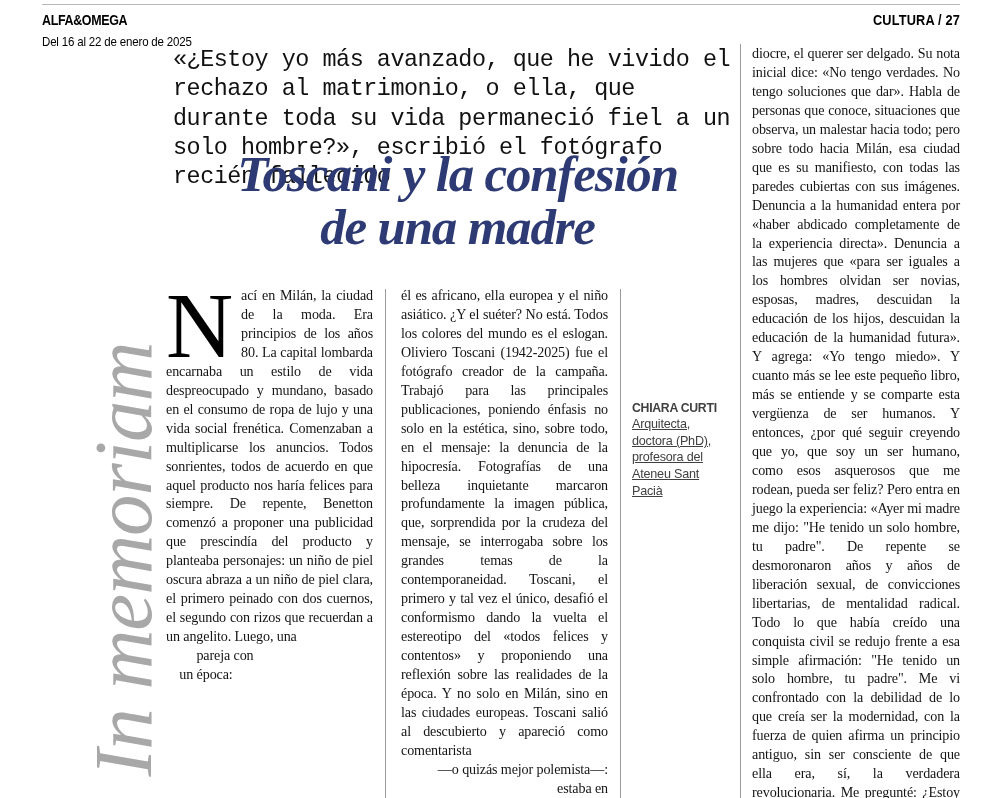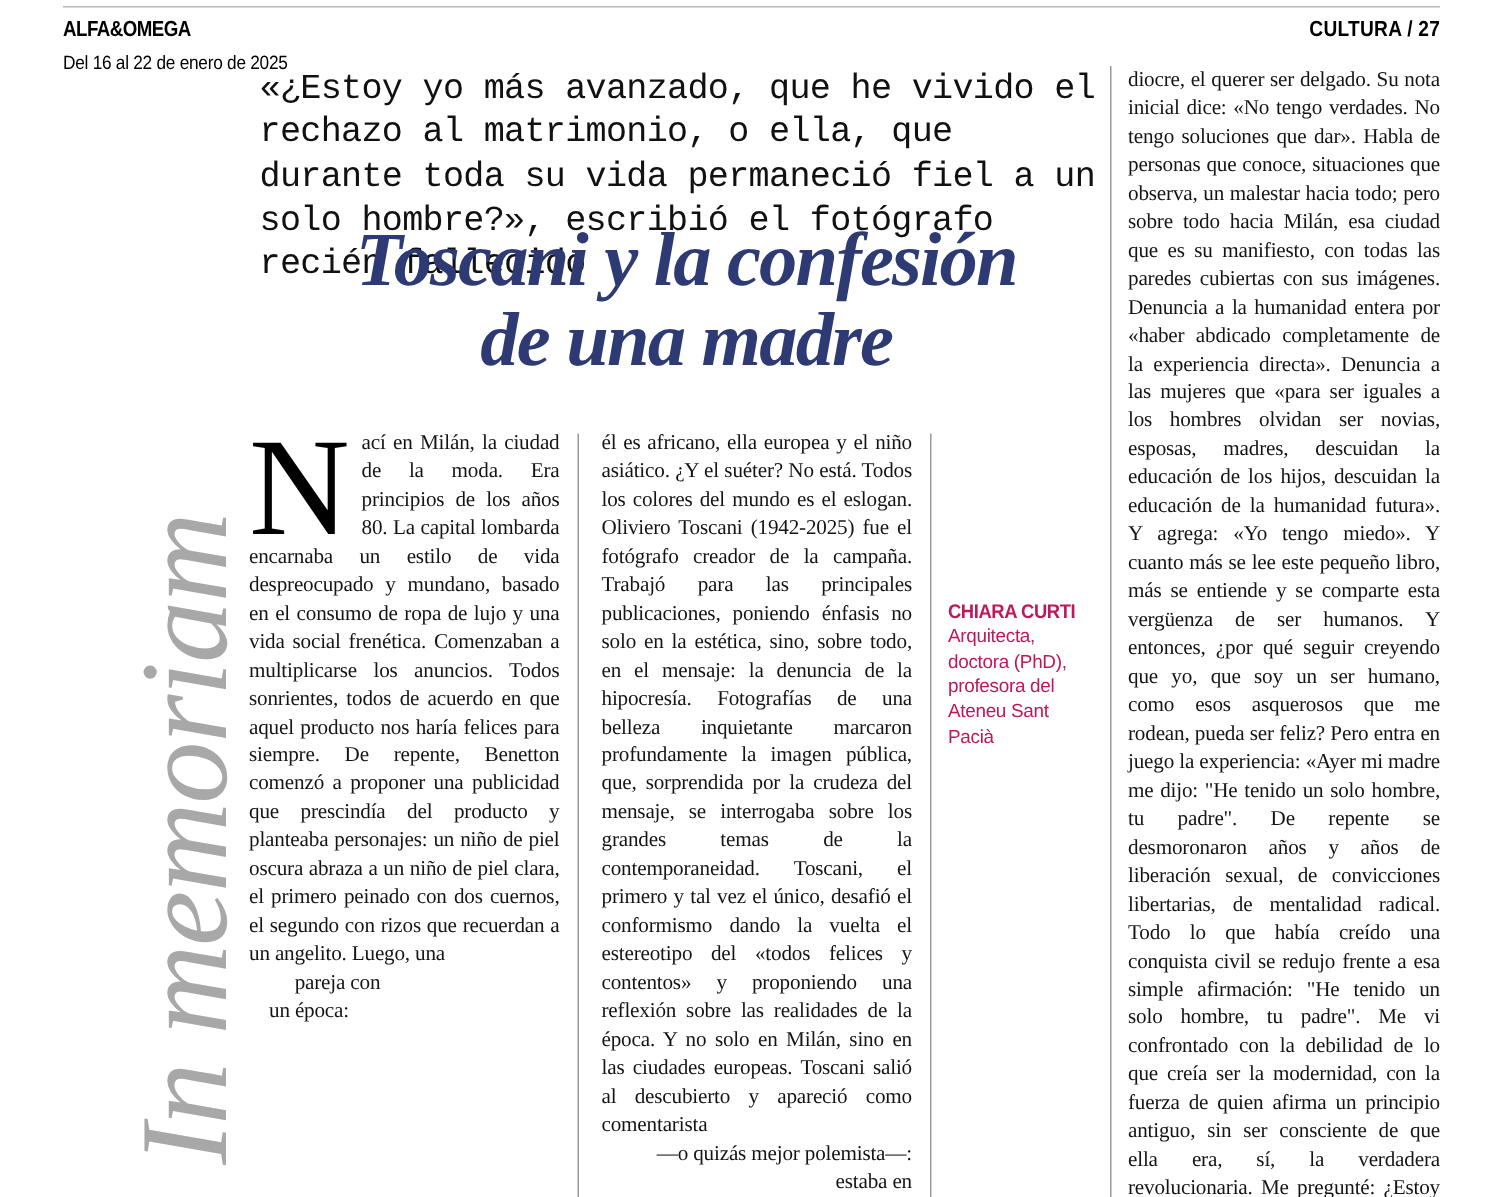--- a/index.html
+++ b/index.html
@@ -114,30 +114,30 @@
   .narrow-line{ display:block; text-align:center; }
   .n1{ width:118px; }
   .n2{ width:80px; }
   .ind1{ display:block; padding-left:9px; text-align:right;}
   .ind2{ display:block; padding-left:20px; text-align:left;}
 
   
   #byline{
     position:absolute; left:632px; top:400px; width:100px;
     font-family:"Liberation Sans", sans-serif;
-    color:#be185d;
+    color:#404040;
   }
   #byline .name{
     font-weight:bold; font-size:13.2px; letter-spacing:-0.3px;
     transform:scaleX(.93); transform-origin:left center;
     white-space:nowrap;
     margin-bottom:1px;
   }
   #byline .role{
-    font-size:12.6px; line-height:1.33; letter-spacing:-0.2px;
+    font-size:12.6px; line-height:1.33; letter-spacing:-0.2px;text-decoration:underline;
   }
 </style>
 </head>
 <body>
 
 <div id="masthead">
   <div class="mast-left">
     <span class="brand">ALFA&amp;OMEGA</span>
     <span class="mast-date">Del 16 al 22 de enero de 2025</span>
   </div>

